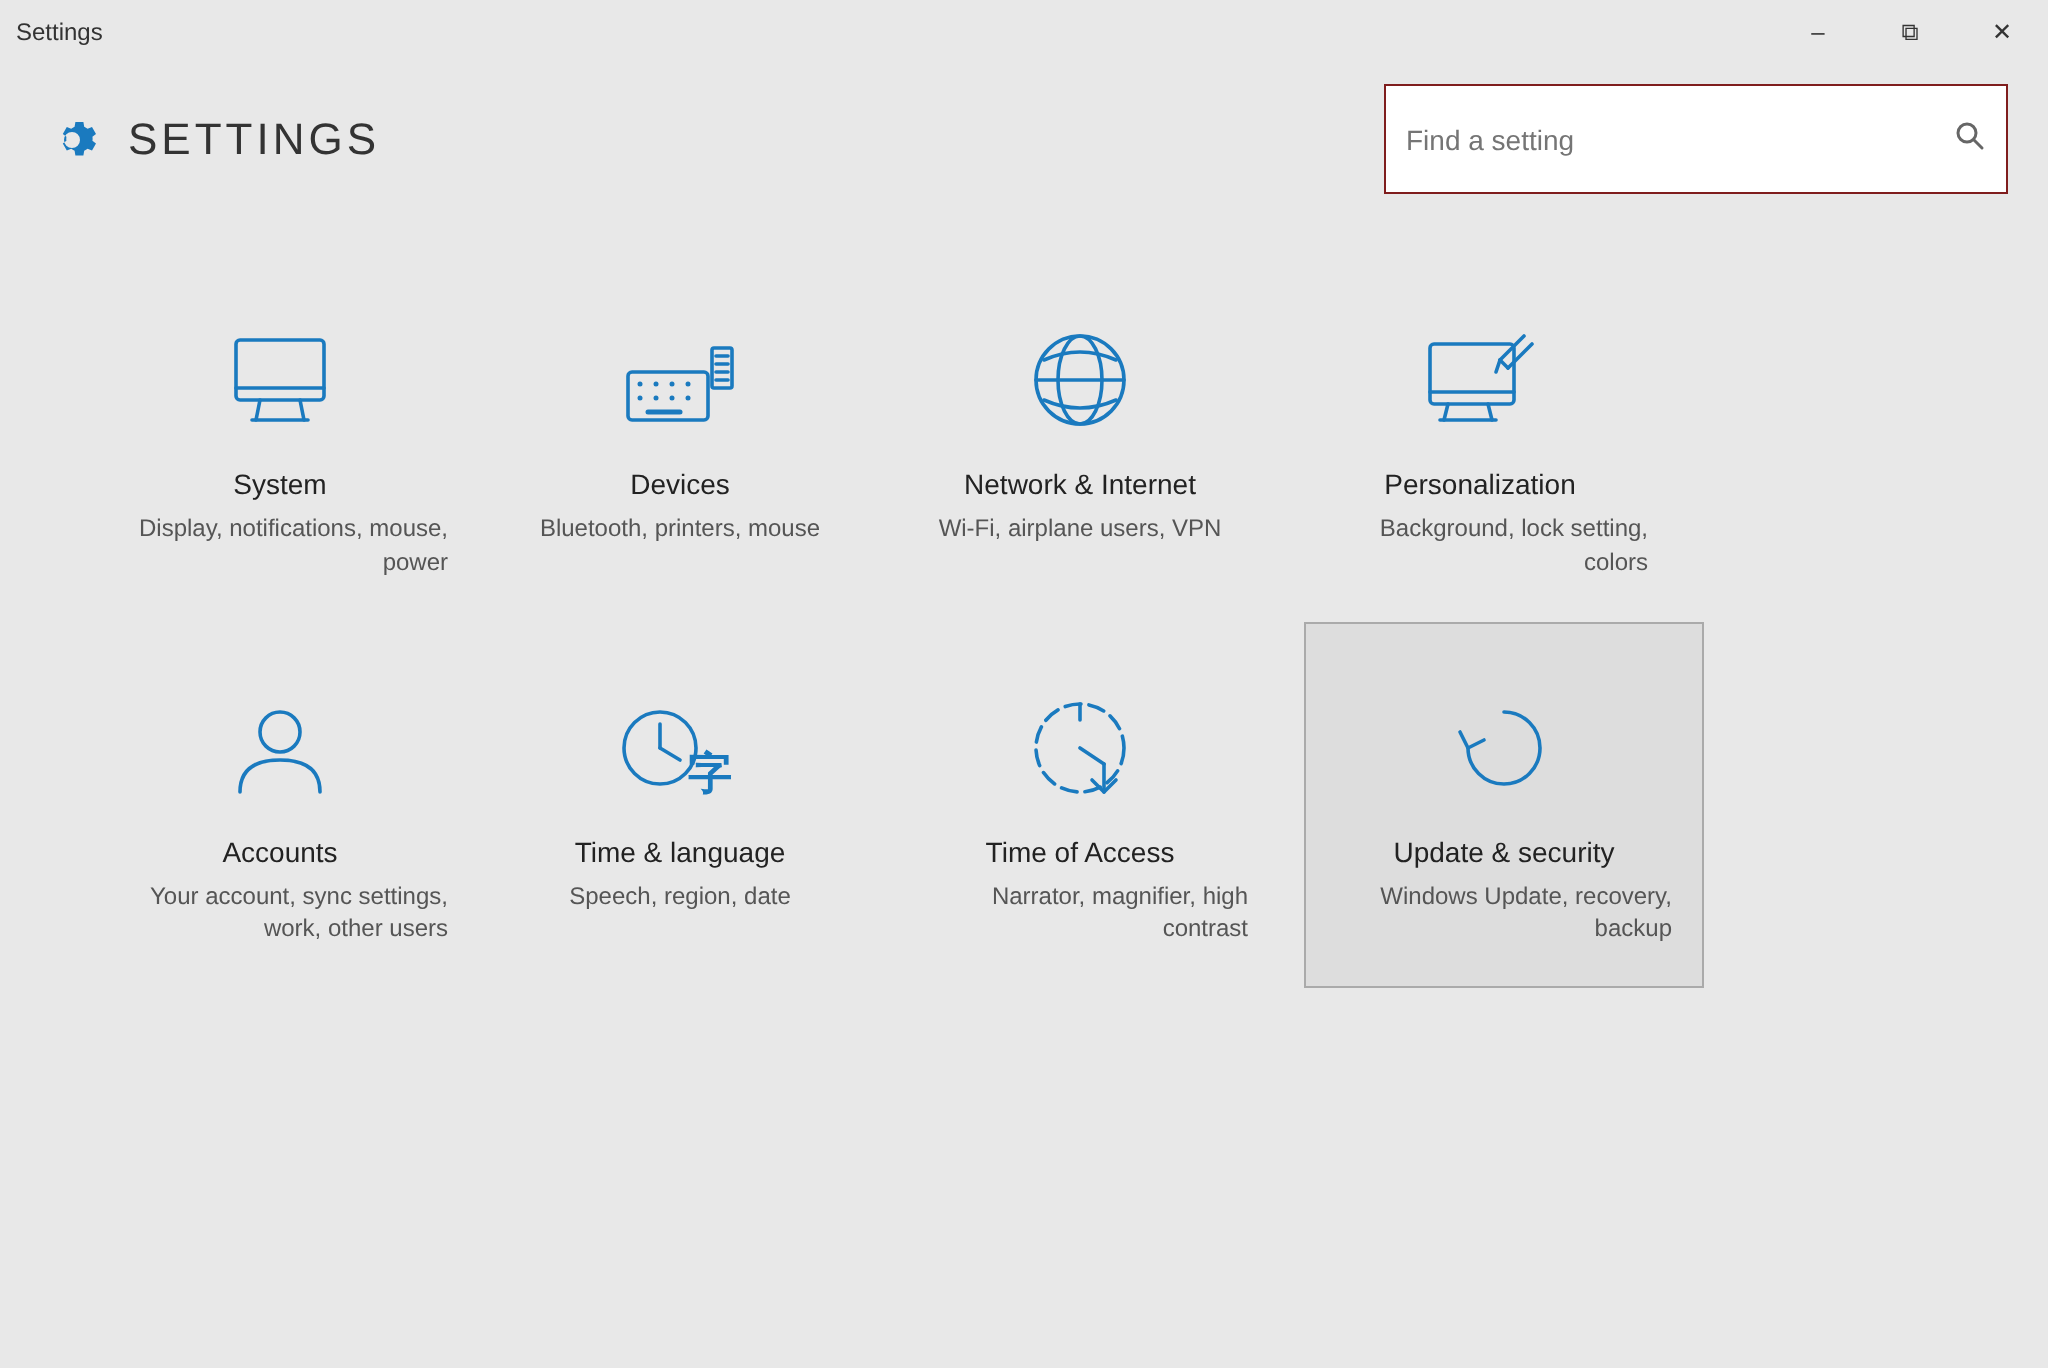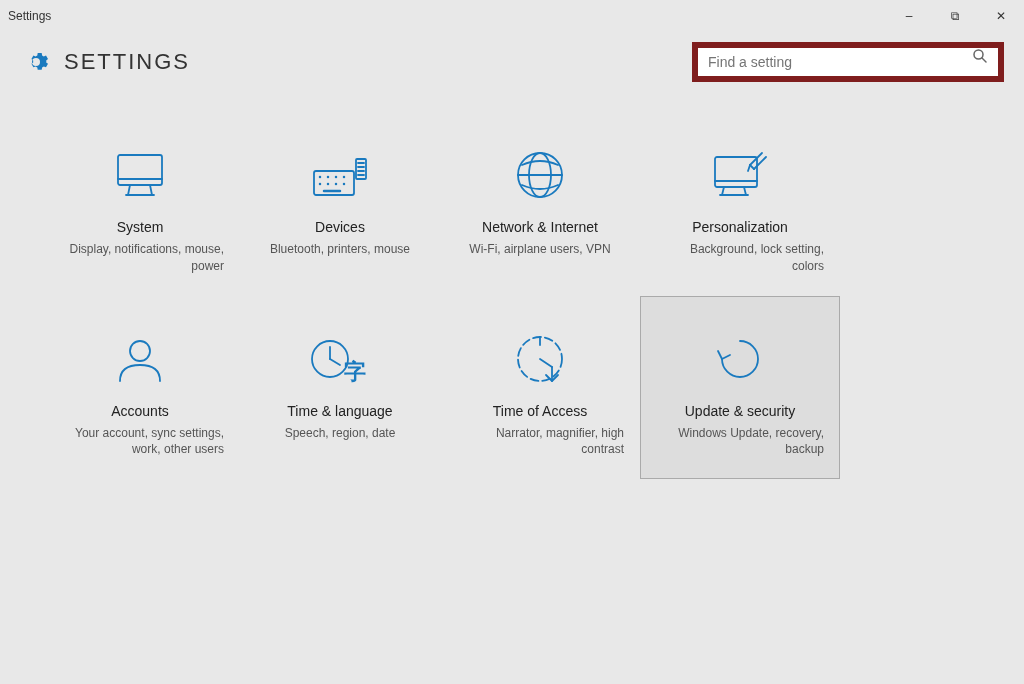--- a/index.html
+++ b/index.html
@@ -60,24 +60,25 @@
     }
     .header-title {
       font-size: 22px;
       font-weight: 300;
       letter-spacing: 2px;
       color: #333;
       text-transform: uppercase;
     }
     .search-box {
       display: flex;
+      align-items: center;
       background: #fff;
-      border: 6px solid #7f1d1d;
+      border: 1px solid #7f1d1d;
       width: 312px;
-      height: 40px;
+      height: 55px;
       padding: 0 10px;
     }
     .search-box input {
       border: none;
       outline: none;
       background: transparent;
       font-size: 14px;
       color: #999;
       width: 100%;
       font-family: 'Segoe UI', Tahoma, Geneva, Verdana, sans-serif;
@@ -108,20 +109,21 @@
       text-align: right;
       padding: 30px 15px 20px 15px;
       cursor: pointer;
       border: 1px solid transparent;
       background: transparent;
       transition: background 0.1s;
     }
     .settings-item.selected {
       border: 1px solid #aaa;
       background: #ddd;
+      margin-left: 12px;
     }
 
     .settings-item .icon-area {
       width: 64px;
       height: 64px;
       display: flex;
       align-items: center;
       justify-content: center;
       margin-bottom: 12px;
     }

